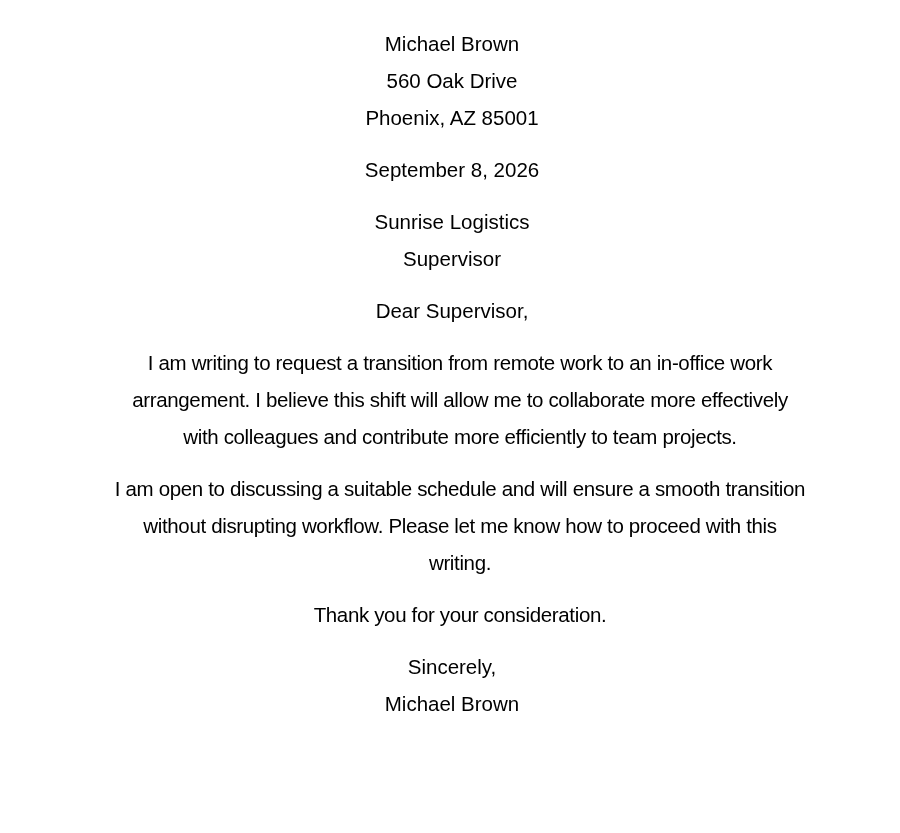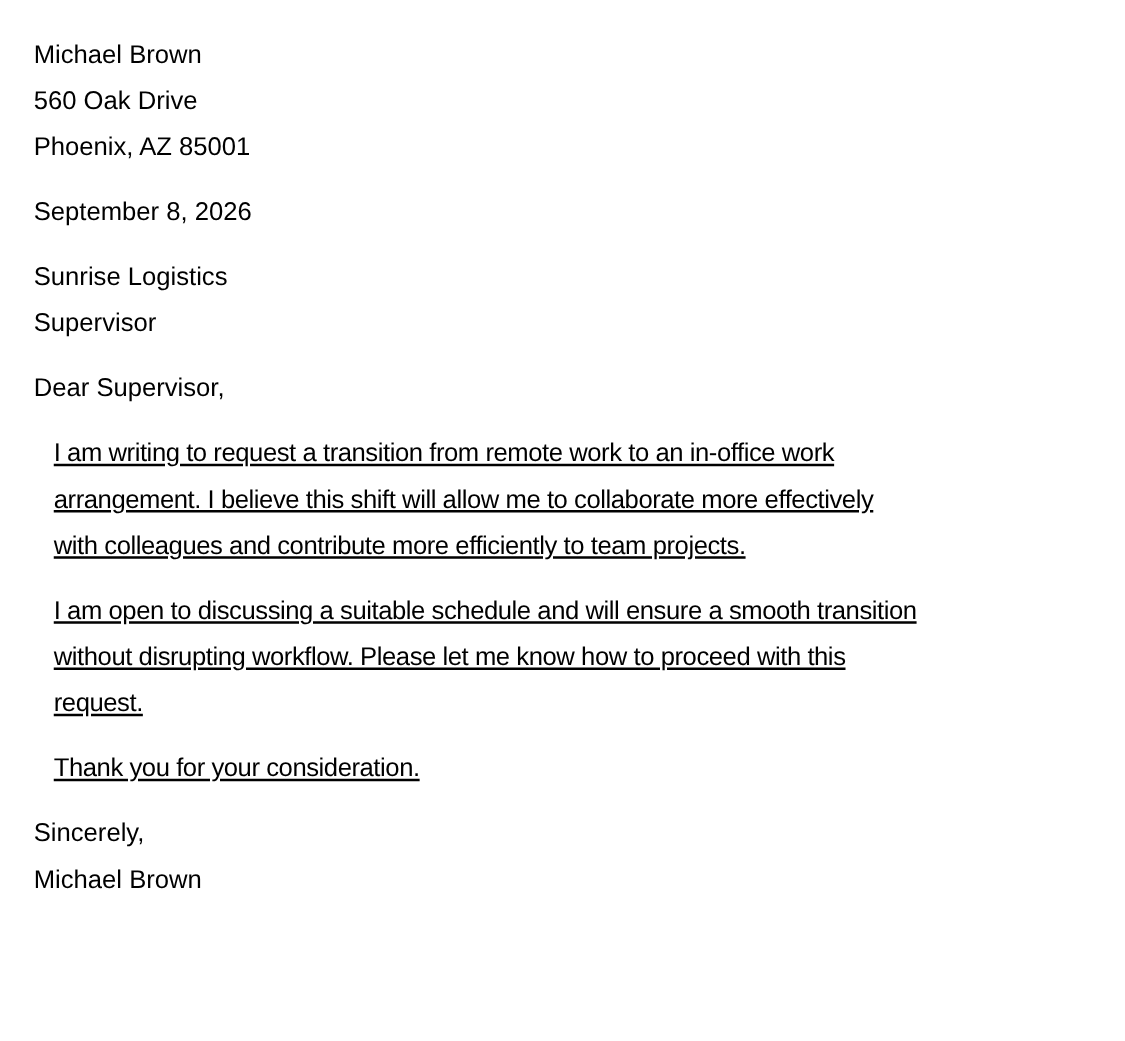--- a/index.html
+++ b/index.html
@@ -23,25 +23,25 @@
       width: 850px;
     }
     .block {
       margin: 0 0 15px 0;
     }
     .line {
       display: block;
       line-height: 37px;
       height: 37px;
       white-space: nowrap;
+      text-align: center;
     }
     .para {
       margin: 0 0 15px 16px;
       line-height: 37px;
-      text-decoration: underline;
     }
     .para .line {
       letter-spacing: -0.35px;
     }
     .subject {
       font-weight: bold;
       letter-spacing: -0.3px;
     }
   </style>
 </head>
@@ -71,21 +71,21 @@
 
   <div class="para">
     <span class="line">I am writing to request a transition from remote work to an in-office work</span>
     <span class="line">arrangement. I believe this shift will allow me to collaborate more effectively</span>
     <span class="line">with colleagues and contribute more efficiently to team projects.</span>
   </div>
 
   <div class="para">
     <span class="line">I am open to discussing a suitable schedule and will ensure a smooth transition</span>
     <span class="line">without disrupting workflow. Please let me know how to proceed with this</span>
-    <span class="line">request.</span>
+    <span class="line">writing.</span>
   </div>
 
   <div class="para">
     <span class="line">Thank you for your consideration.</span>
   </div>
 
   <div class="block">
     <span class="line">Sincerely,</span>
     <span class="line">Michael Brown</span>
   </div>

